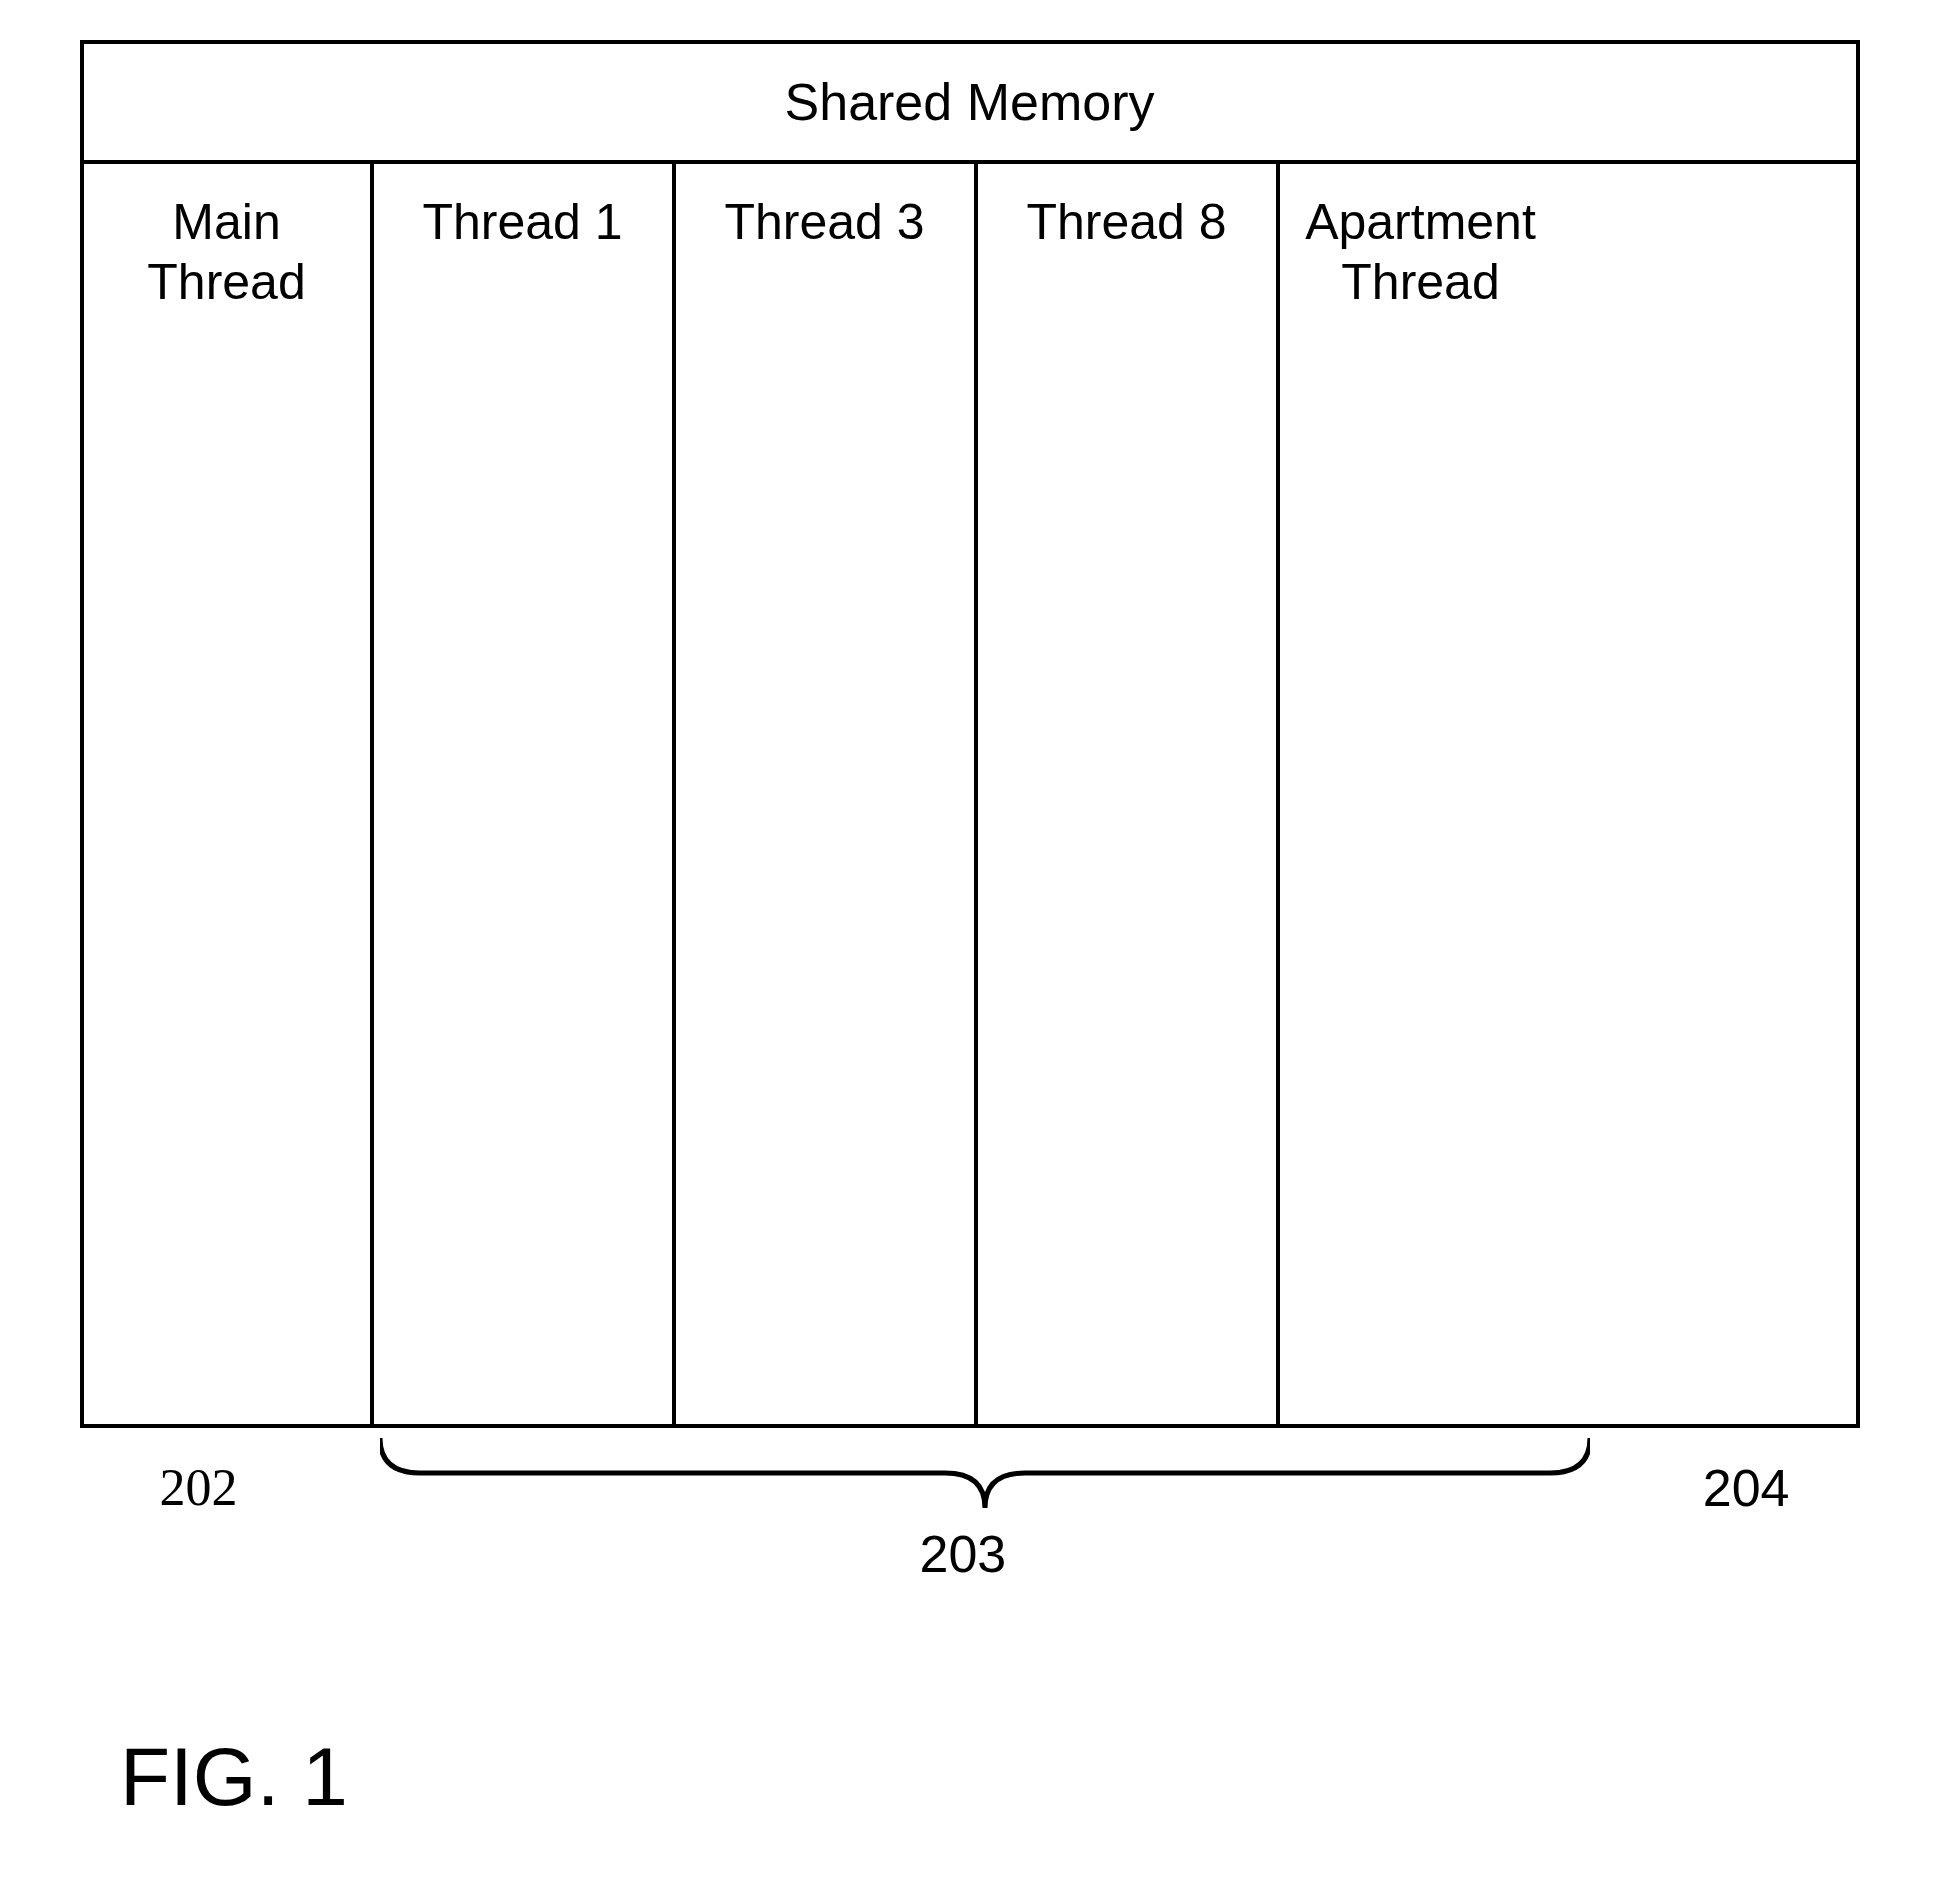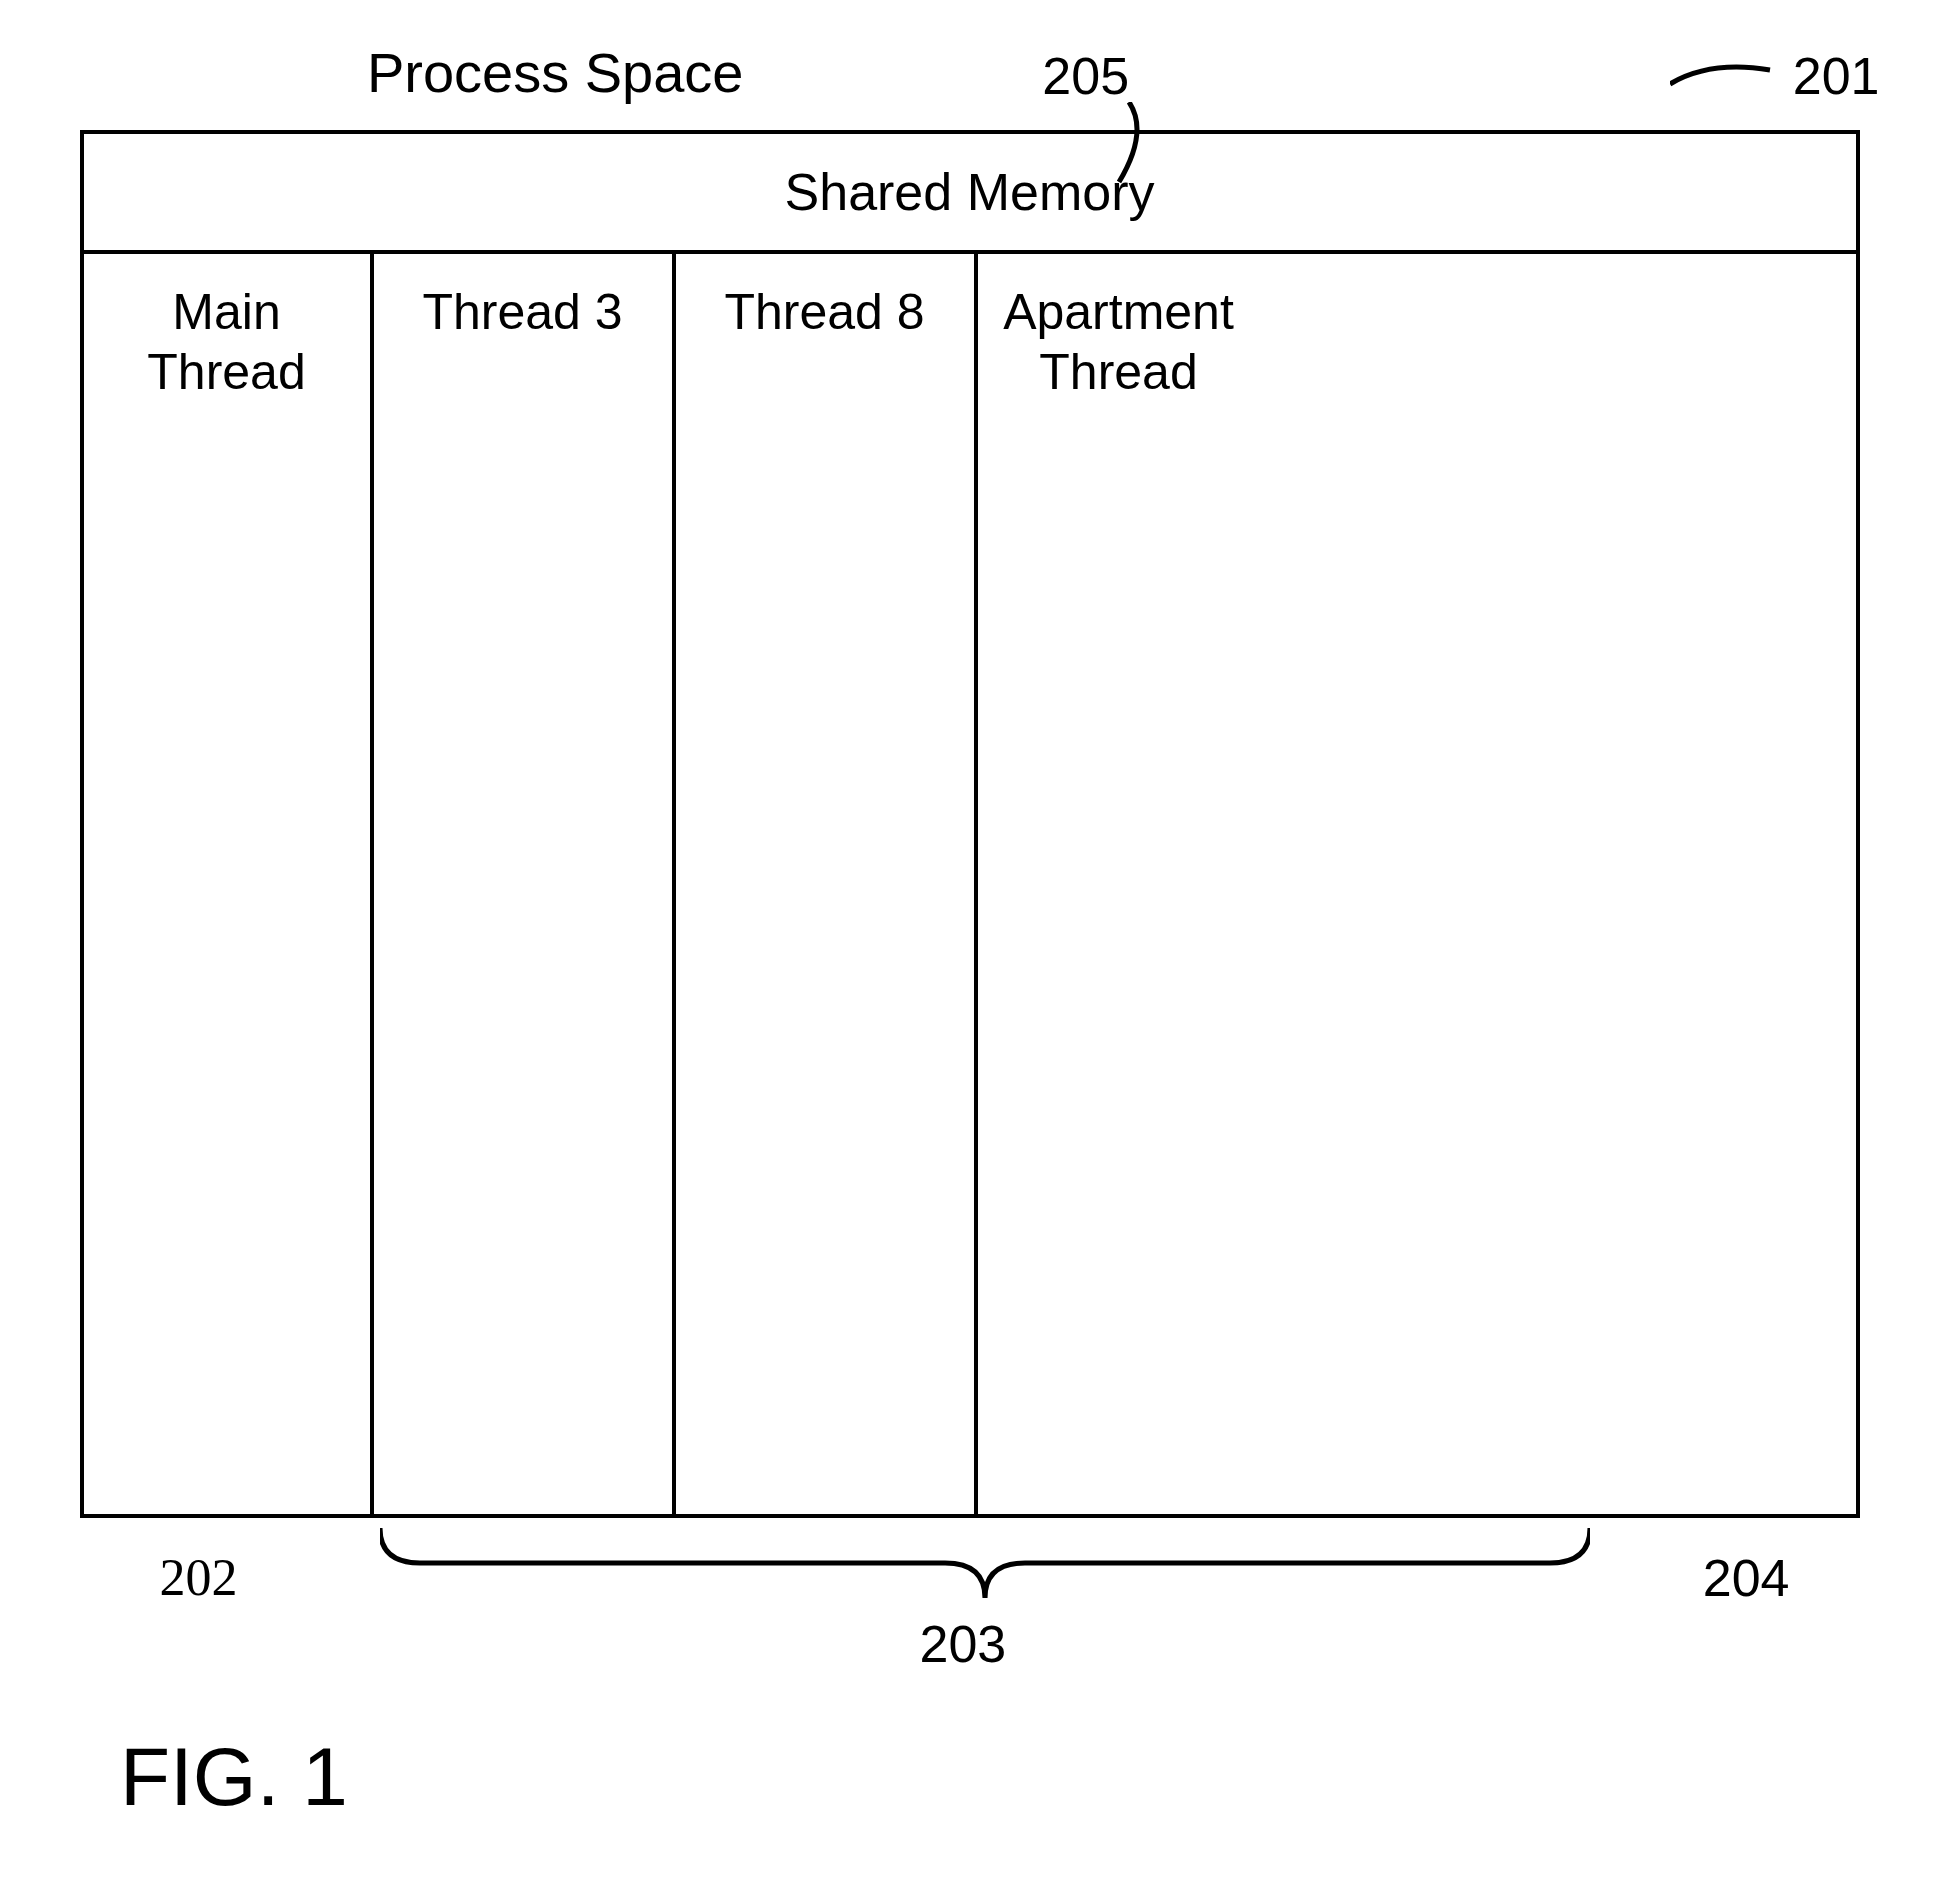--- a/index.html
+++ b/index.html
@@ -125,36 +125,26 @@
       bottom: 60px;
       font-size: 82px;
       font-weight: normal;
     }
   </style>
 </head>
 <body>
 
 <div class="diagram-container">
 
-  <div class="title-row">
-    <div class="title">Process Space</div>
-    <div class="ref-205">205</div>
-    <svg class="leader-205" width="90" height="90">
-      <path d="M 50 0 Q 70 30 40 80" stroke="#000" stroke-width="5" fill="none"></path>
-    </svg>
-    <div class="ref-201">201</div>
-    <svg class="leader-201" width="120" height="40">
-      <path d="M 0 30 Q 40 6 100 16" stroke="#000" stroke-width="5" fill="none"></path>
-    </svg>
-  </div>
 
   <div class="main-box">
     <div class="shared-memory">Shared Memory</div>
     <div class="threads-row">
       <div class="thread-cell main-thread"><span>Main<br>Thread</span></div>
+      <div class="thread-cell worker-thread"><span>Thread 1</span></div>
       <div class="thread-cell worker-thread"><span>Thread 3</span></div>
       <div class="thread-cell worker-thread"><span>Thread 8</span></div>
       <div class="thread-cell apartment-thread"><span>Apartment<br>Thread</span></div>
     </div>
   </div>
 
   <div class="bottom-labels">
     <div class="ref-202">202</div>
     <div class="ref-204">204</div>
     <svg class="brace-203" viewBox="0 0 1210 80" preserveAspectRatio="none">

